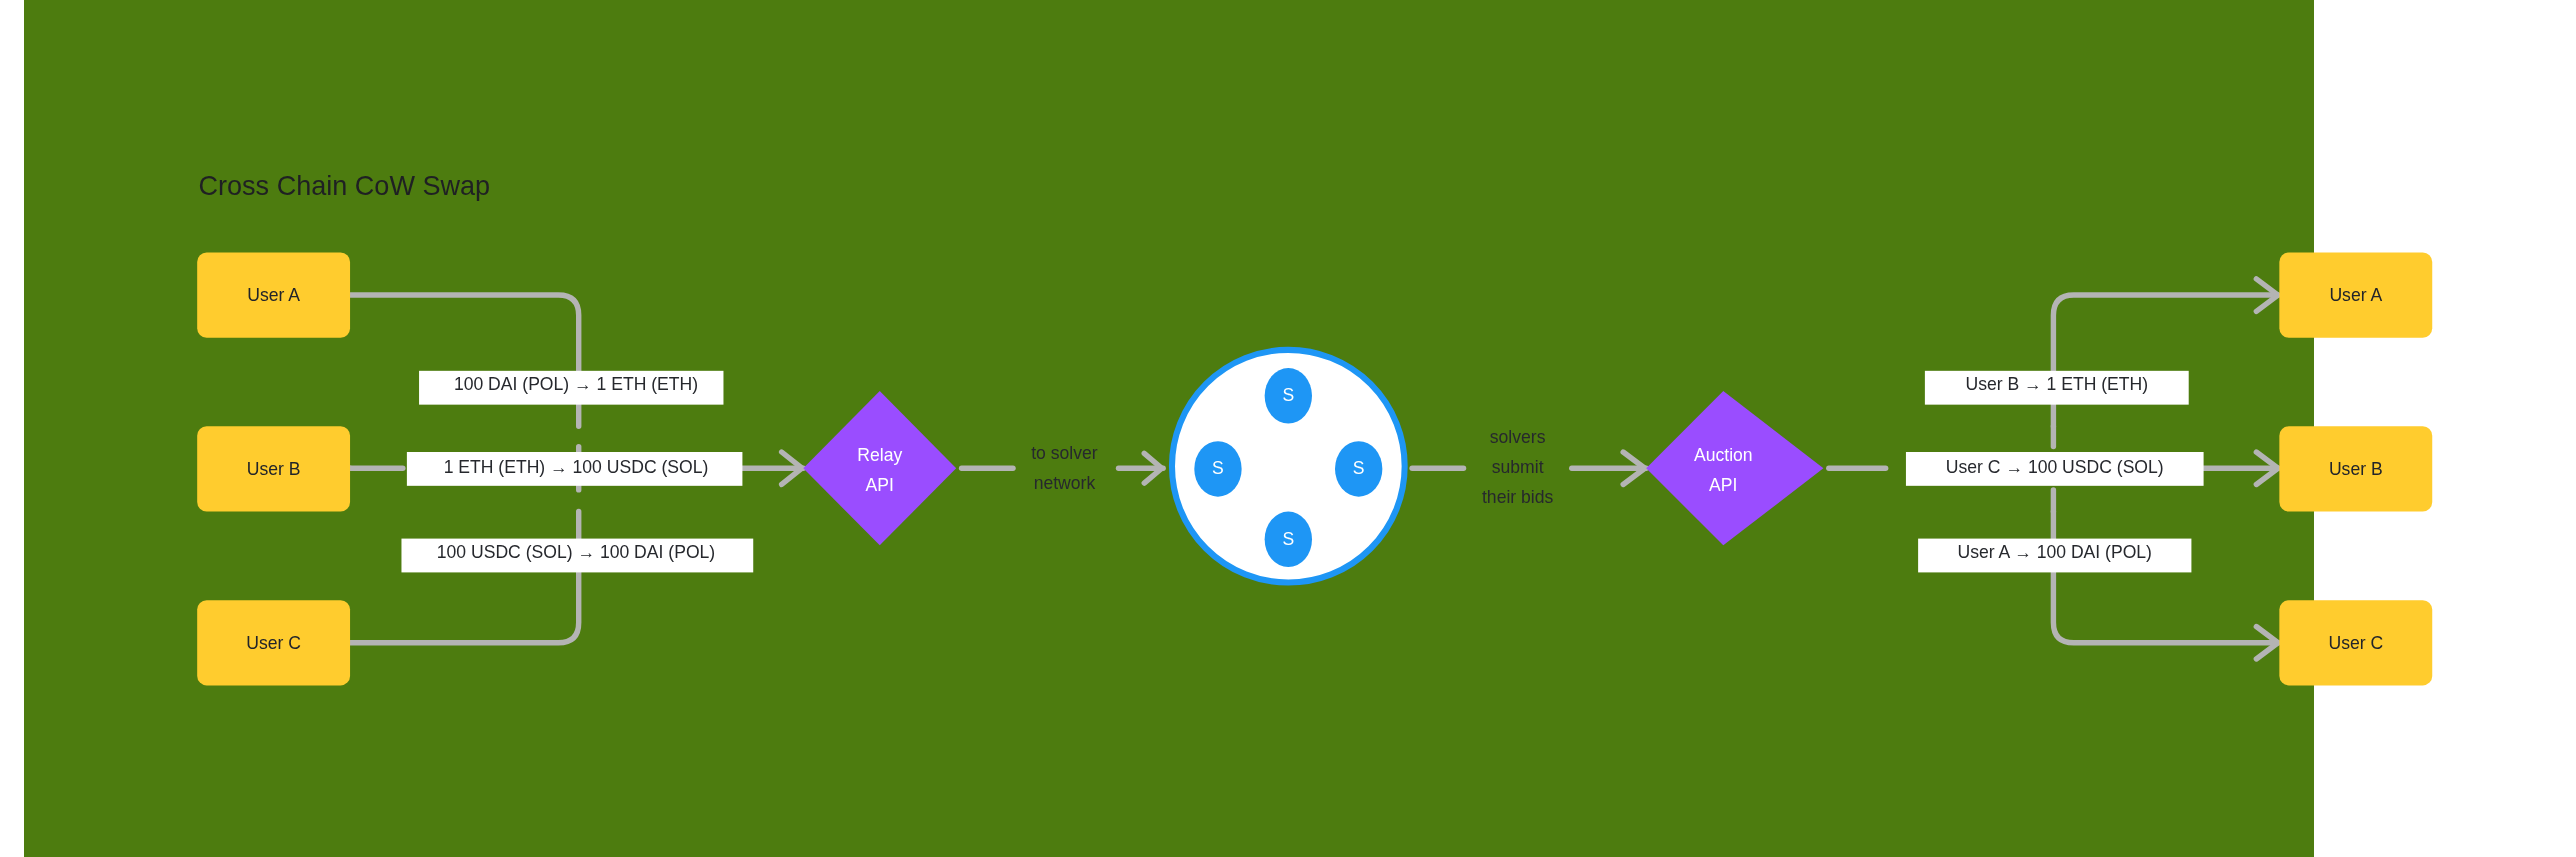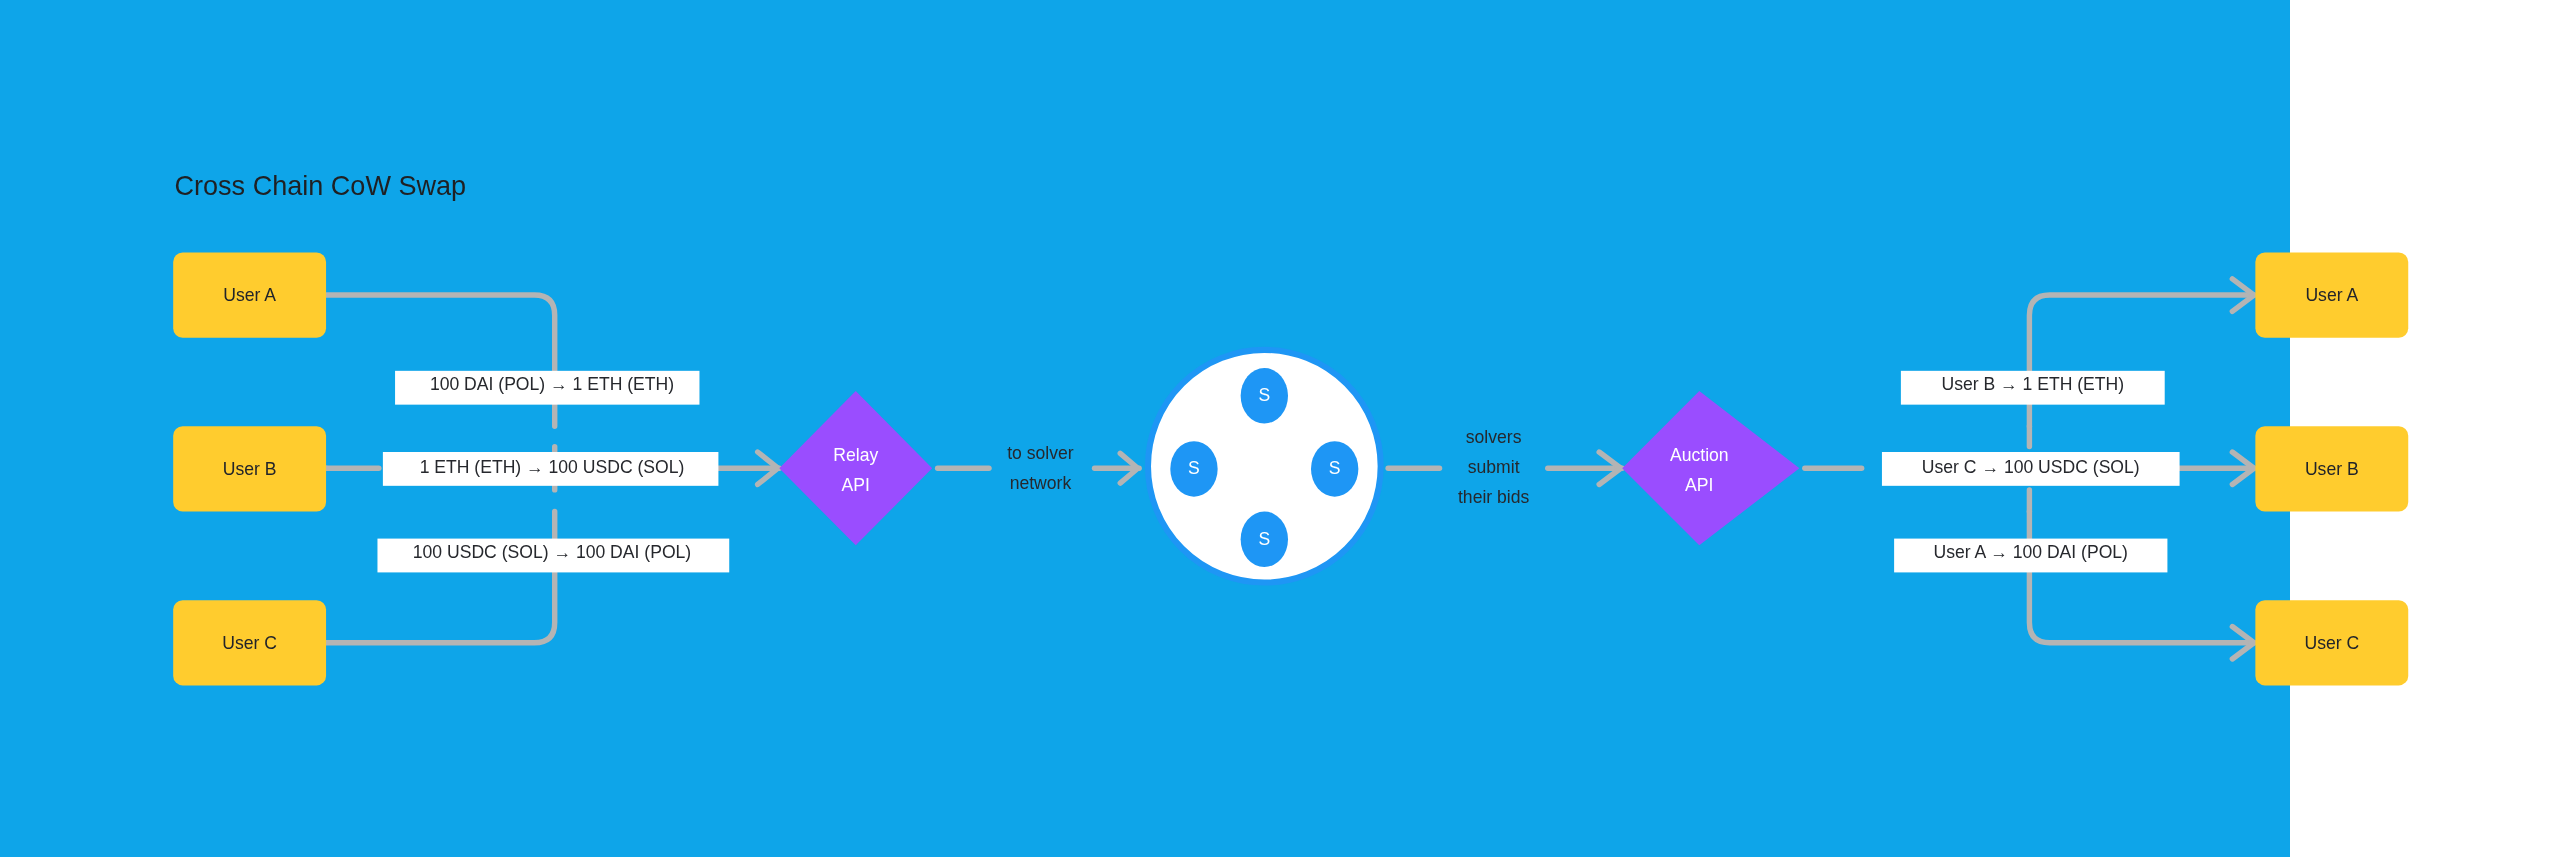--- a/index.html
+++ b/index.html
@@ -10,21 +10,22 @@
   body {
     width: 2576px;
     height: 858px;
     font-family: "Liberation Sans", sans-serif;
     overflow: hidden;
   }
   #canvas {
     position: relative;
     width: 2290px;
     height: 858px;
-    background: #0ea5e9;
+    background: #4d7c0f;
+    margin-left: 24px;
   }
   #diagram-svg {
     position: absolute;
     left: 0;
     top: 0;
     width: 2576px;
     height: 858px;
     display: block;
   }
   .diagram-title {

